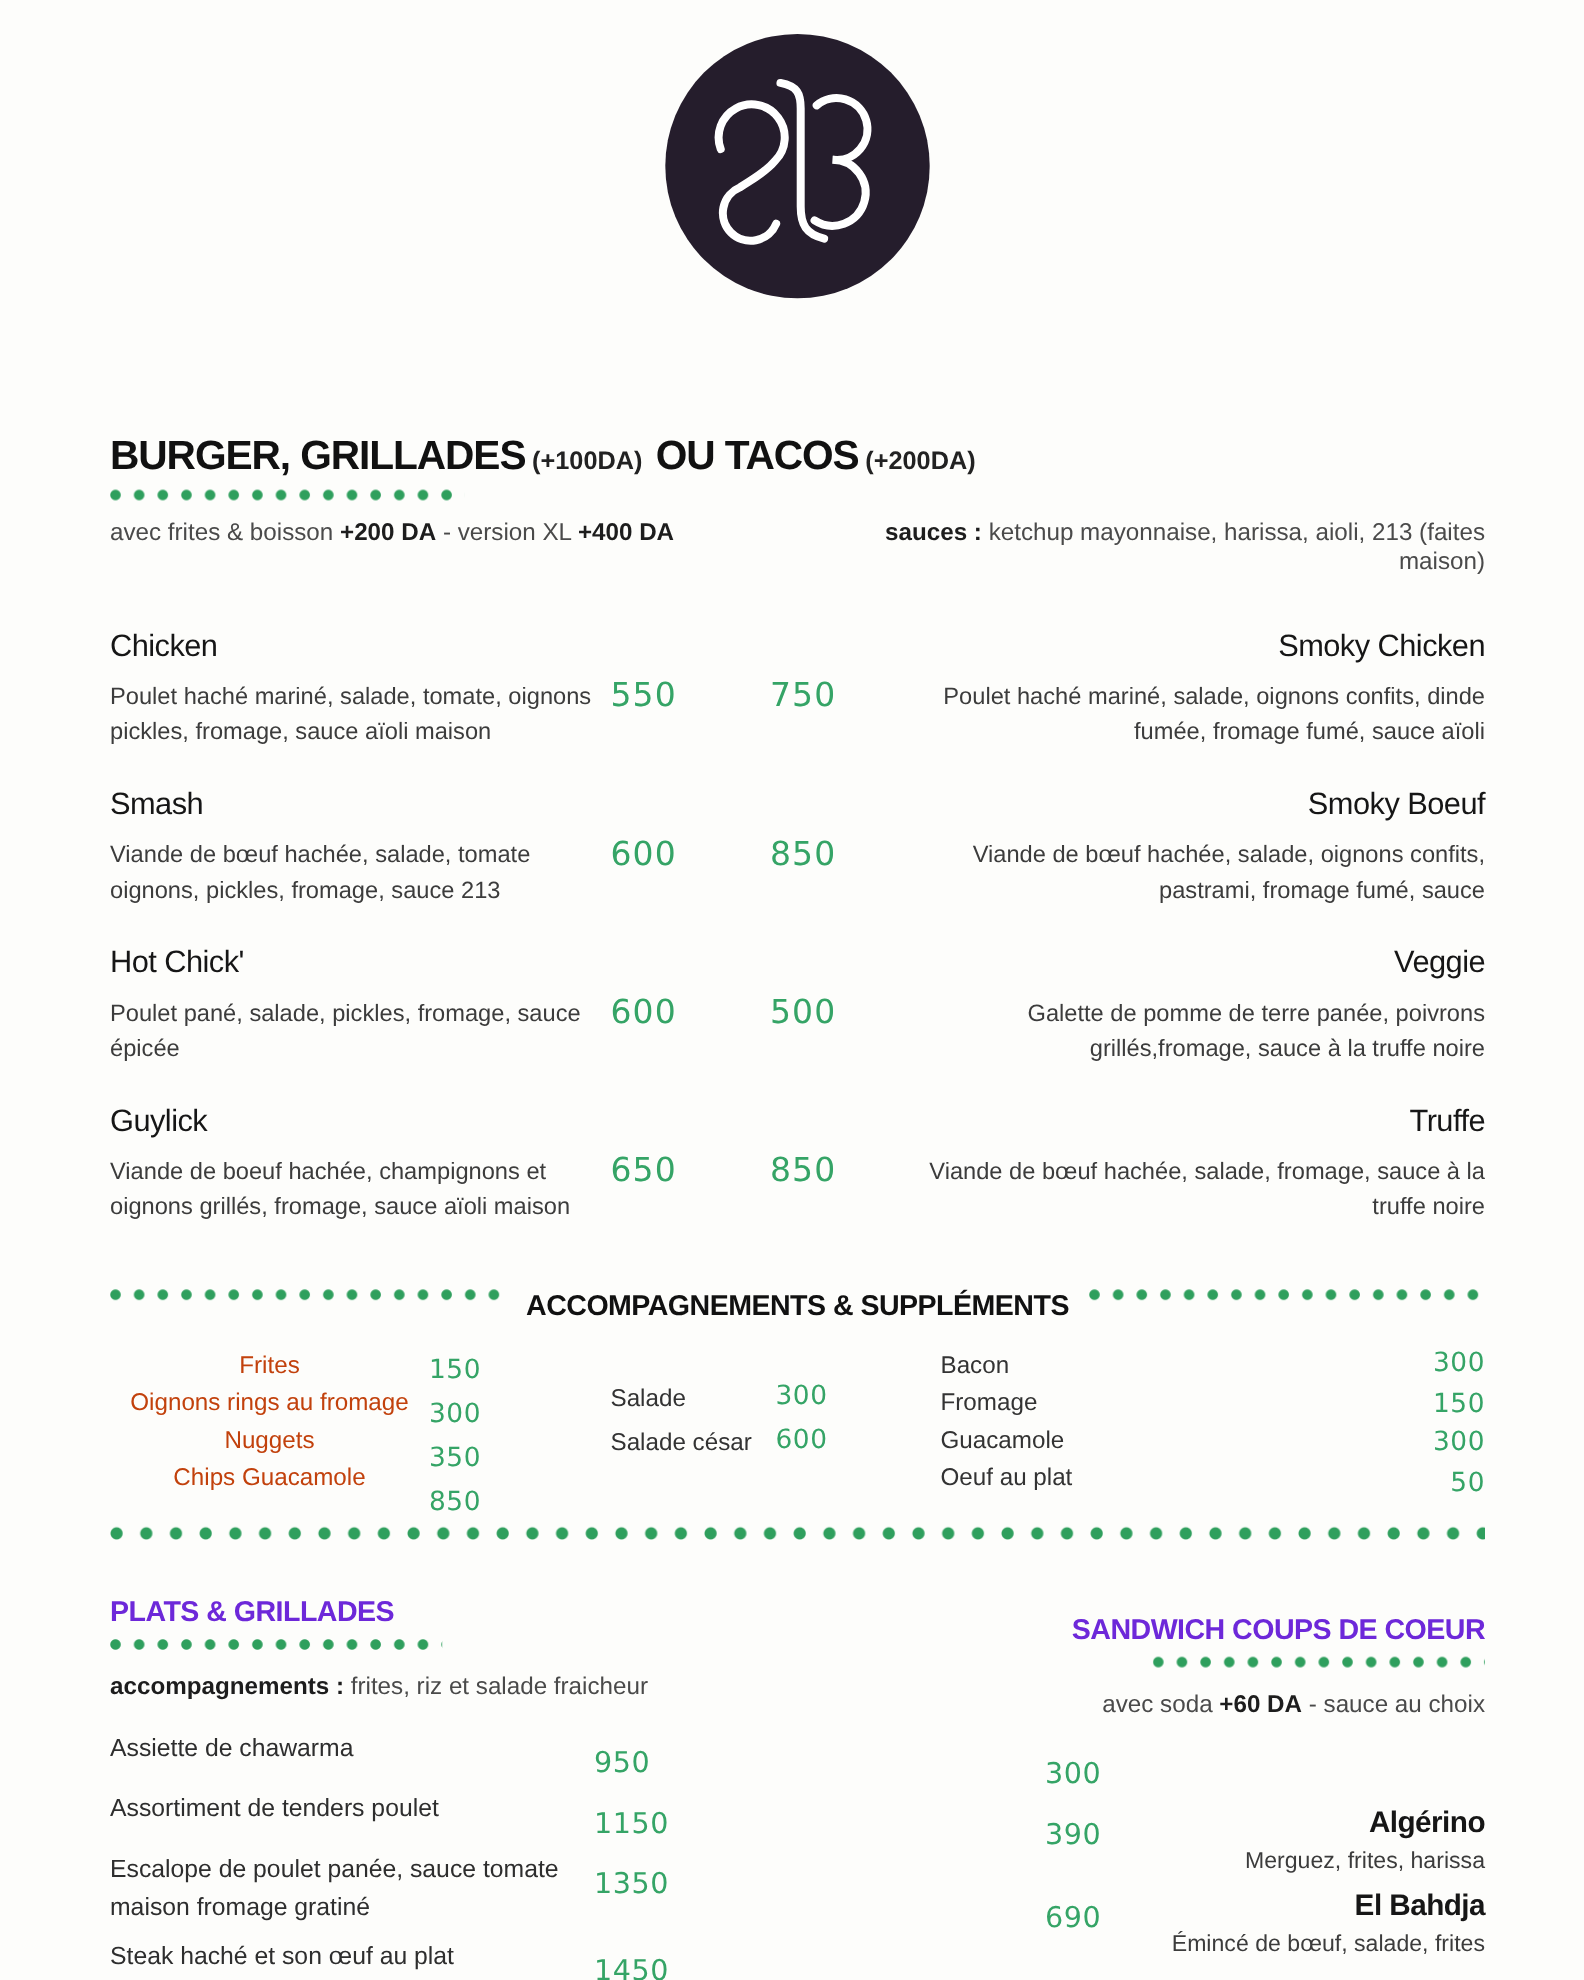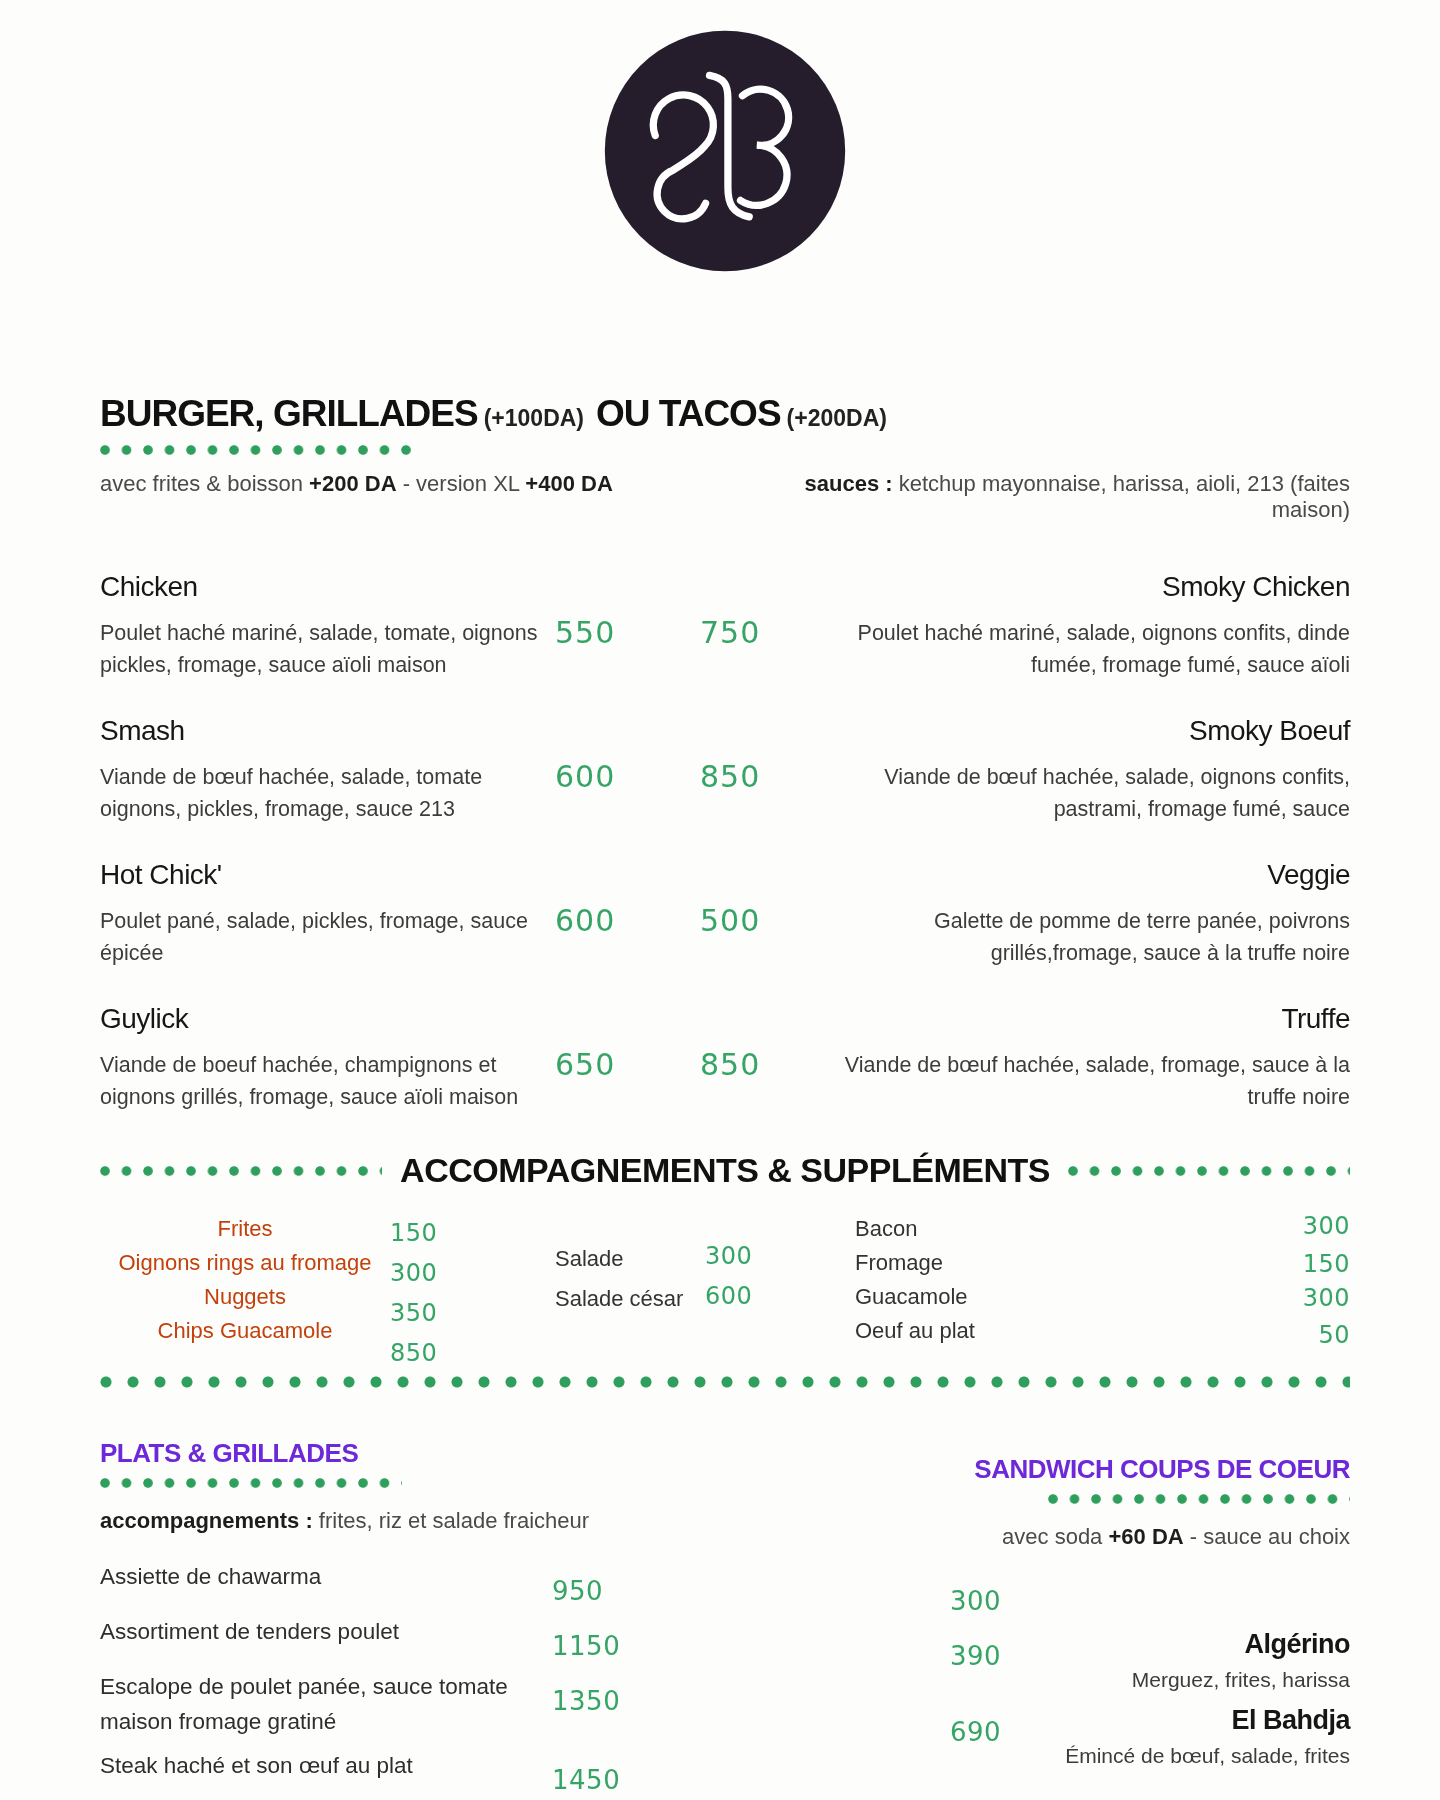--- a/index.html
+++ b/index.html
@@ -71,21 +71,21 @@
   .bright p{margin-left:auto;max-width:545px;}
   .bprice{
     font-family:"DejaVu Sans", sans-serif;
     font-size:30px;color:var(--price-green);letter-spacing:1px;
     padding-top:44px;
   }
   
   .supp{margin-top:28px;}
   .supp-head{display:flex;align-items:center;gap:18px;}
   .supp-head h2{
-    font-size:34px;font-weight:bold;letter-spacing:-0.5px;color:#111;white-space:nowrap;
+    font-size:26px;font-weight:bold;letter-spacing:-0.5px;color:#111;white-space:nowrap;margin-top:20px;
   }
   .supp-grid{
     margin-top:26px;
     display:grid;
     grid-template-columns:455px 300px 1fr;
   }
   .srow{display:flex;align-items:flex-start;}
   .sprice{
     font-family:"DejaVu Sans", sans-serif;
     font-size:24px;color:var(--price-green);letter-spacing:0.5px;
@@ -110,21 +110,21 @@
   .bottom{
     margin-top:50px;
     display:grid;grid-template-columns:620px 1fr;gap:40px;
   }
   .bcol h2{font-size:26px;font-weight:bold;letter-spacing:-0.5px;color:#6d28d9;white-space:nowrap;}
   .bcol .dots{margin-top:9px;}
   .bcol .note{margin-top:20px;font-size:22px;color:#4a4a4a;}
   .bcol .note b{color:#1d1d1d;}
   .bcol-right{text-align:right;padding-top:16px;}
   .plats-list{margin-top:26px;}
-  .prow{display:flex;margin-bottom:9px;min-height:40px;gap:12px;}
+  .prow{display:flex;margin-bottom:9px;min-height:40px;}
   .pname{width:440px;font-size:22.5px;line-height:1.55;color:#2e2e2e;}
   .pprice{
     font-family:"DejaVu Sans", sans-serif;
     font-size:26px;color:var(--price-green);letter-spacing:0.5px;
     margin-top:16px;
   }
   .cdc-list{margin-top:24px;}
   .crow{display:flex;margin-bottom:13px;}
   .cprice{
     font-family:"DejaVu Sans", sans-serif;

